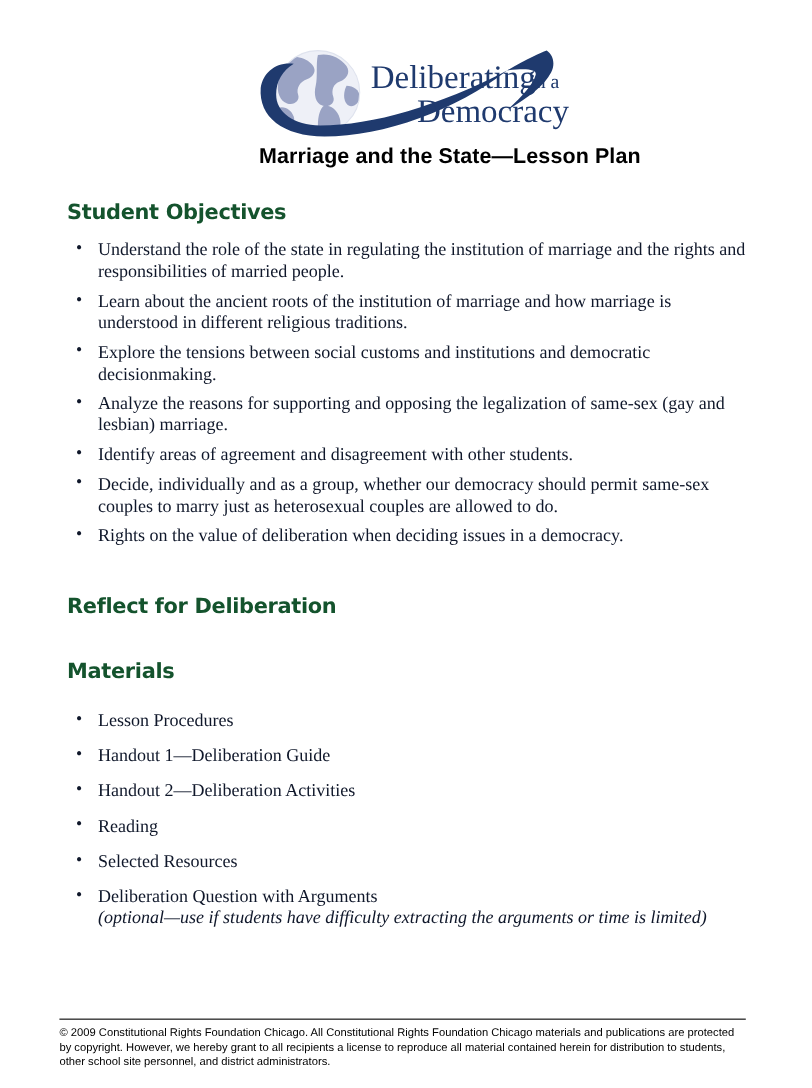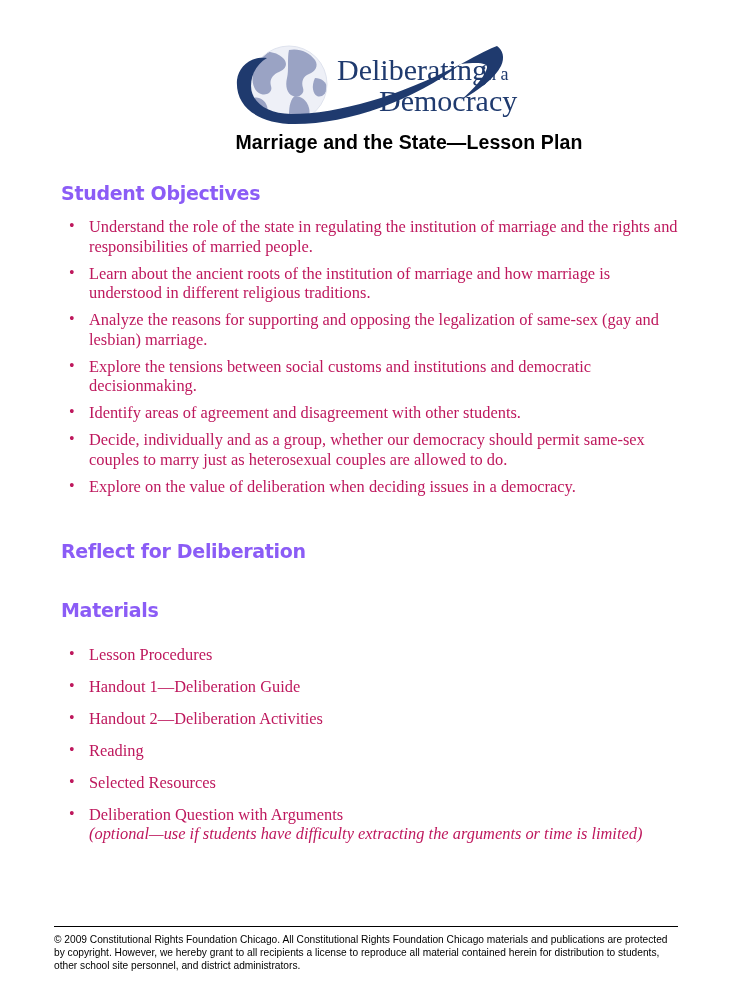--- a/index.html
+++ b/index.html
@@ -47,21 +47,21 @@
     left: 61px;
     top: 182px;
     width: 620px;
   }
 
   .section-heading {
     font-family: "DejaVu Sans", sans-serif;
     font-weight: bold;
     font-size: 19px;
     letter-spacing: -0.3px;
-    color: #8b5cf6;
+    color: #14532d;
     margin: 0;
   }
   .section-heading.objectives { margin-bottom: 13px; }
   .section-heading.question   { margin-bottom: 9px; }
   .section-heading.materials  { margin-bottom: 24px; }
 
   .spacer-lg { height: 36px; }
   .spacer-md { height: 28px; }
 
   
@@ -69,21 +69,21 @@
     list-style: none;
     margin: 0;
     padding: 0;
   }
   ul.bullets > li {
     position: relative;
     padding-left: 28px;
     font-family: "Liberation Serif", serif;
     font-size: 16.4px;
     line-height: 19.5px;
-    color: #be185d;
+    color: #0f172a;
   }
   ul.bullets > li::before {
     content: "\2022";
     position: absolute;
     left: 8px;
     top: -1px;
     font-size: 16px;
     line-height: 19.5px;
   }
   ul.objectives-list > li { margin-bottom: 7.5px; }
@@ -162,25 +162,25 @@
 
 <div class="doc-title">Marriage and the State—Lesson Plan</div>
 
 <div class="content">
 
   <h2 class="section-heading objectives">Student Objectives</h2>
 
   <ul class="bullets objectives-list">
     <li>Understand the role of the state in regulating the institution of marriage and the rights and responsibilities of married people.</li>
     <li>Learn about the ancient roots of the institution of marriage and how marriage is understood in different religious traditions.</li>
+    <li>Explore the tensions between social customs and institutions and democratic decisionmaking.</li>
     <li>Analyze the reasons for supporting and opposing the legalization of same-sex (gay and lesbian) marriage.</li>
-    <li>Explore the tensions between social customs and institutions and democratic decisionmaking.</li>
     <li>Identify areas of agreement and disagreement with other students.</li>
     <li>Decide, individually and as a group, whether our democracy should permit same-sex couples to marry just as heterosexual couples are allowed to do.</li>
-    <li>Explore on the value of deliberation when deciding issues in a democracy.</li>
+    <li>Rights on the value of deliberation when deciding issues in a democracy.</li>
   </ul>
 
   <div class="spacer-lg"></div>
 
   <h2 class="section-heading question">Reflect for Deliberation</h2>
 
   <div class="spacer-md"></div>
 
   <h2 class="section-heading materials">Materials</h2>
 

